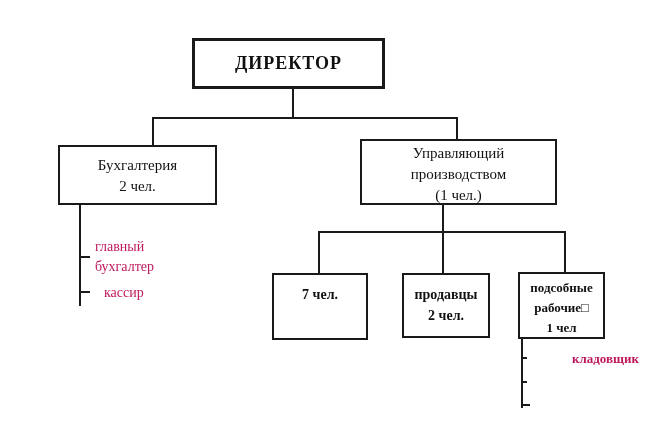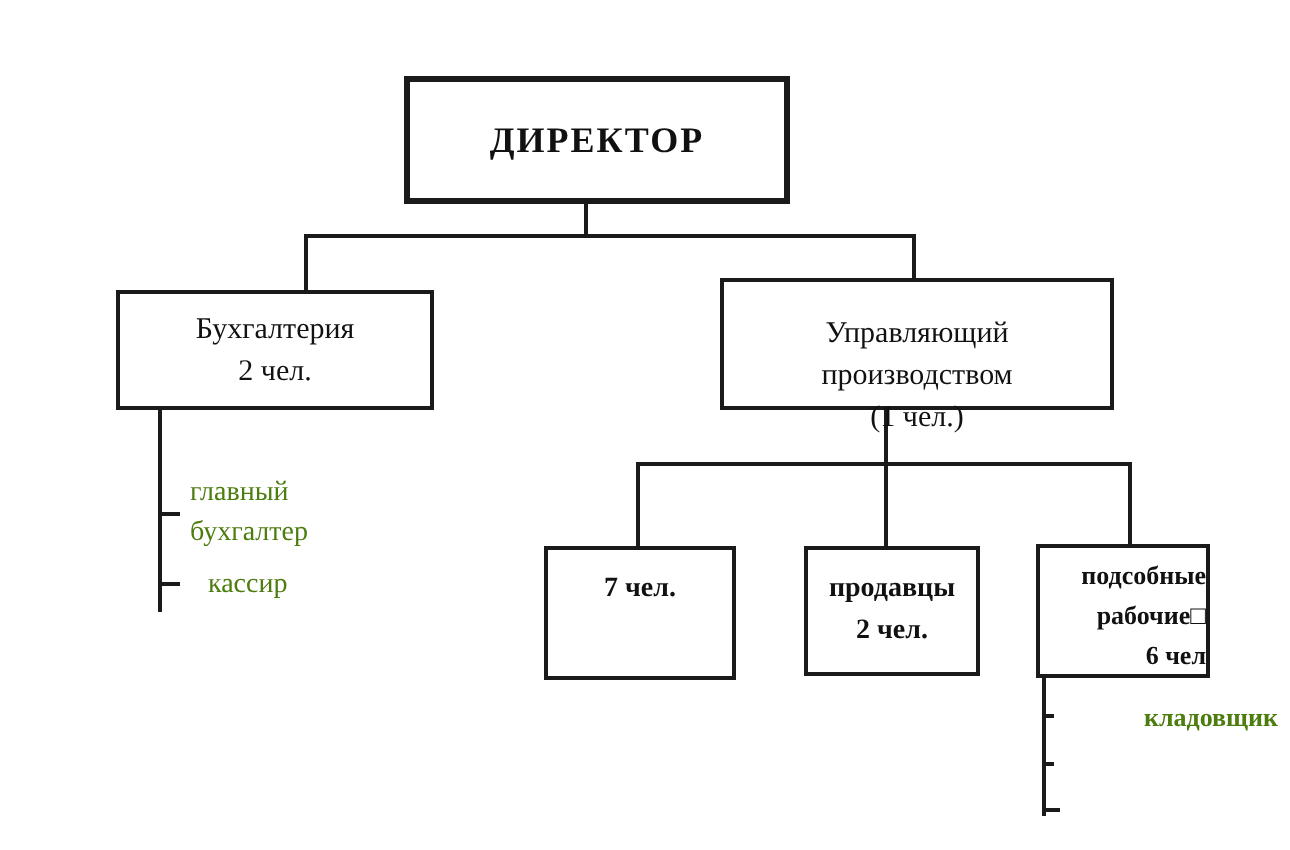--- a/index.html
+++ b/index.html
@@ -23,44 +23,44 @@
     background: #ffffff;
     text-align: center;
   }
   .node .ln { display: block; }
   .line {
     position: absolute;
     background: #1a1a1a;
   }
   
   #box-director {
-    left: 202px; top: 38px; width: 193px; height: 64px;
+    left: 192px; top: 38px; width: 193px; height: 51px;
     border-width: 3px;
     font-weight: bold; font-size: 18px; letter-spacing: 1px;
     display: flex; align-items: center; justify-content: center;
   }
   #box-accounting {
     left: 58px; top: 145px; width: 159px; height: 60px;
     font-weight: normal; font-size: 15px; line-height: 21px; padding-top: 8px;
   }
   #box-manager {
     left: 360px; top: 139px; width: 197px; height: 66px;
-    font-size: 15px; line-height: 21px; padding-top: 16px;
+    font-size: 15px; line-height: 21px; padding-top: 2px;
   }
   #box-bakers {
     left: 272px; top: 273px; width: 96px; height: 67px;
     font-weight: bold; font-size: 14px; line-height: 21px; padding-top: 9px;
   }
   #box-sellers {
     left: 402px; top: 273px; width: 88px; height: 65px;
     font-weight: bold; font-size: 14px; line-height: 21px; padding-top: 9px;
   }
   #box-aux {
     left: 518px; top: 272px; width: 87px; height: 67px;
-    font-weight: bold; font-size: 13px; line-height: 20px; padding-top: 4px; text-align: right;
+    font-weight: bold; font-size: 13px; line-height: 20px; padding-top: 4px;
   }
   
   #v-director          { left: 292px; top: 89px;  width: 2px;  height: 29px; }
   #h-level1            { left: 152px; top: 117px; width: 306px; height: 2px; }
   #v-to-accounting     { left: 152px; top: 117px; width: 2px;  height: 28px; }
   #v-to-manager        { left: 456px; top: 117px; width: 2px;  height: 22px; }
   #v-manager-down      { left: 442px; top: 205px; width: 2px;  height: 28px; }
   #h-level2            { left: 318px; top: 231px; width: 248px; height: 2px; }
   #v-to-bakers         { left: 318px; top: 231px; width: 2px;  height: 42px; }
   #v-to-sellers        { left: 442px; top: 231px; width: 2px;  height: 42px; }
@@ -69,21 +69,21 @@
   #tick-acc-1          { left: 79px;  top: 256px; width: 11px; height: 2px; }
   #tick-acc-2          { left: 79px;  top: 291px; width: 11px; height: 2px; }
   #v-aux-staff         { left: 521px; top: 339px; width: 2px;  height: 69px; }
   #tick-aux-1          { left: 521px; top: 357px; width: 6px;  height: 2px; }
   #tick-aux-2          { left: 521px; top: 381px; width: 6px;  height: 2px; }
   #tick-aux-3          { left: 521px; top: 404px; width: 9px;  height: 2px; }
   
   .staff-label {
     position: absolute;
     font-size: 14px;
-    color: #4d7c0f;
+    color: #be185d;
   }
   #acc-staff-1 { left: 95px;  top: 237px; width: 80px; line-height: 20px; }
   #acc-staff-2 { left: 104px; top: 285px; }
   #aux-staff-list { left: 524px; top: 347px; font-size: 13px; font-weight: bold; padding-left: 48px; }
   #aux-staff-list .staff-item { display: block; height: 24px; line-height: 24px; }
   #aux-staff-list .staff-item:nth-child(3) { padding-left: 6px; }
 </style>
 </head>
 <body>
 
@@ -126,21 +126,21 @@
   </div>
 
   <div class="node" id="box-sellers">
     <span class="ln">продавцы</span>
     <span class="ln">2 чел.</span>
   </div>
 
   <div class="node" id="box-aux">
     <span class="ln">подсобные</span>
     <span class="ln">рабочие□</span>
-    <span class="ln">6 чел</span>
+    <span class="ln">1 чел</span>
   </div>
 
   <div class="staff-label" id="acc-staff-1">главный бухгалтер</div>
   <div class="staff-label" id="acc-staff-2">кассир</div>
 
   <div class="staff-label" id="aux-staff-list">
     <span class="staff-item">кладовщик</span>
   </div>
 
 </div>

